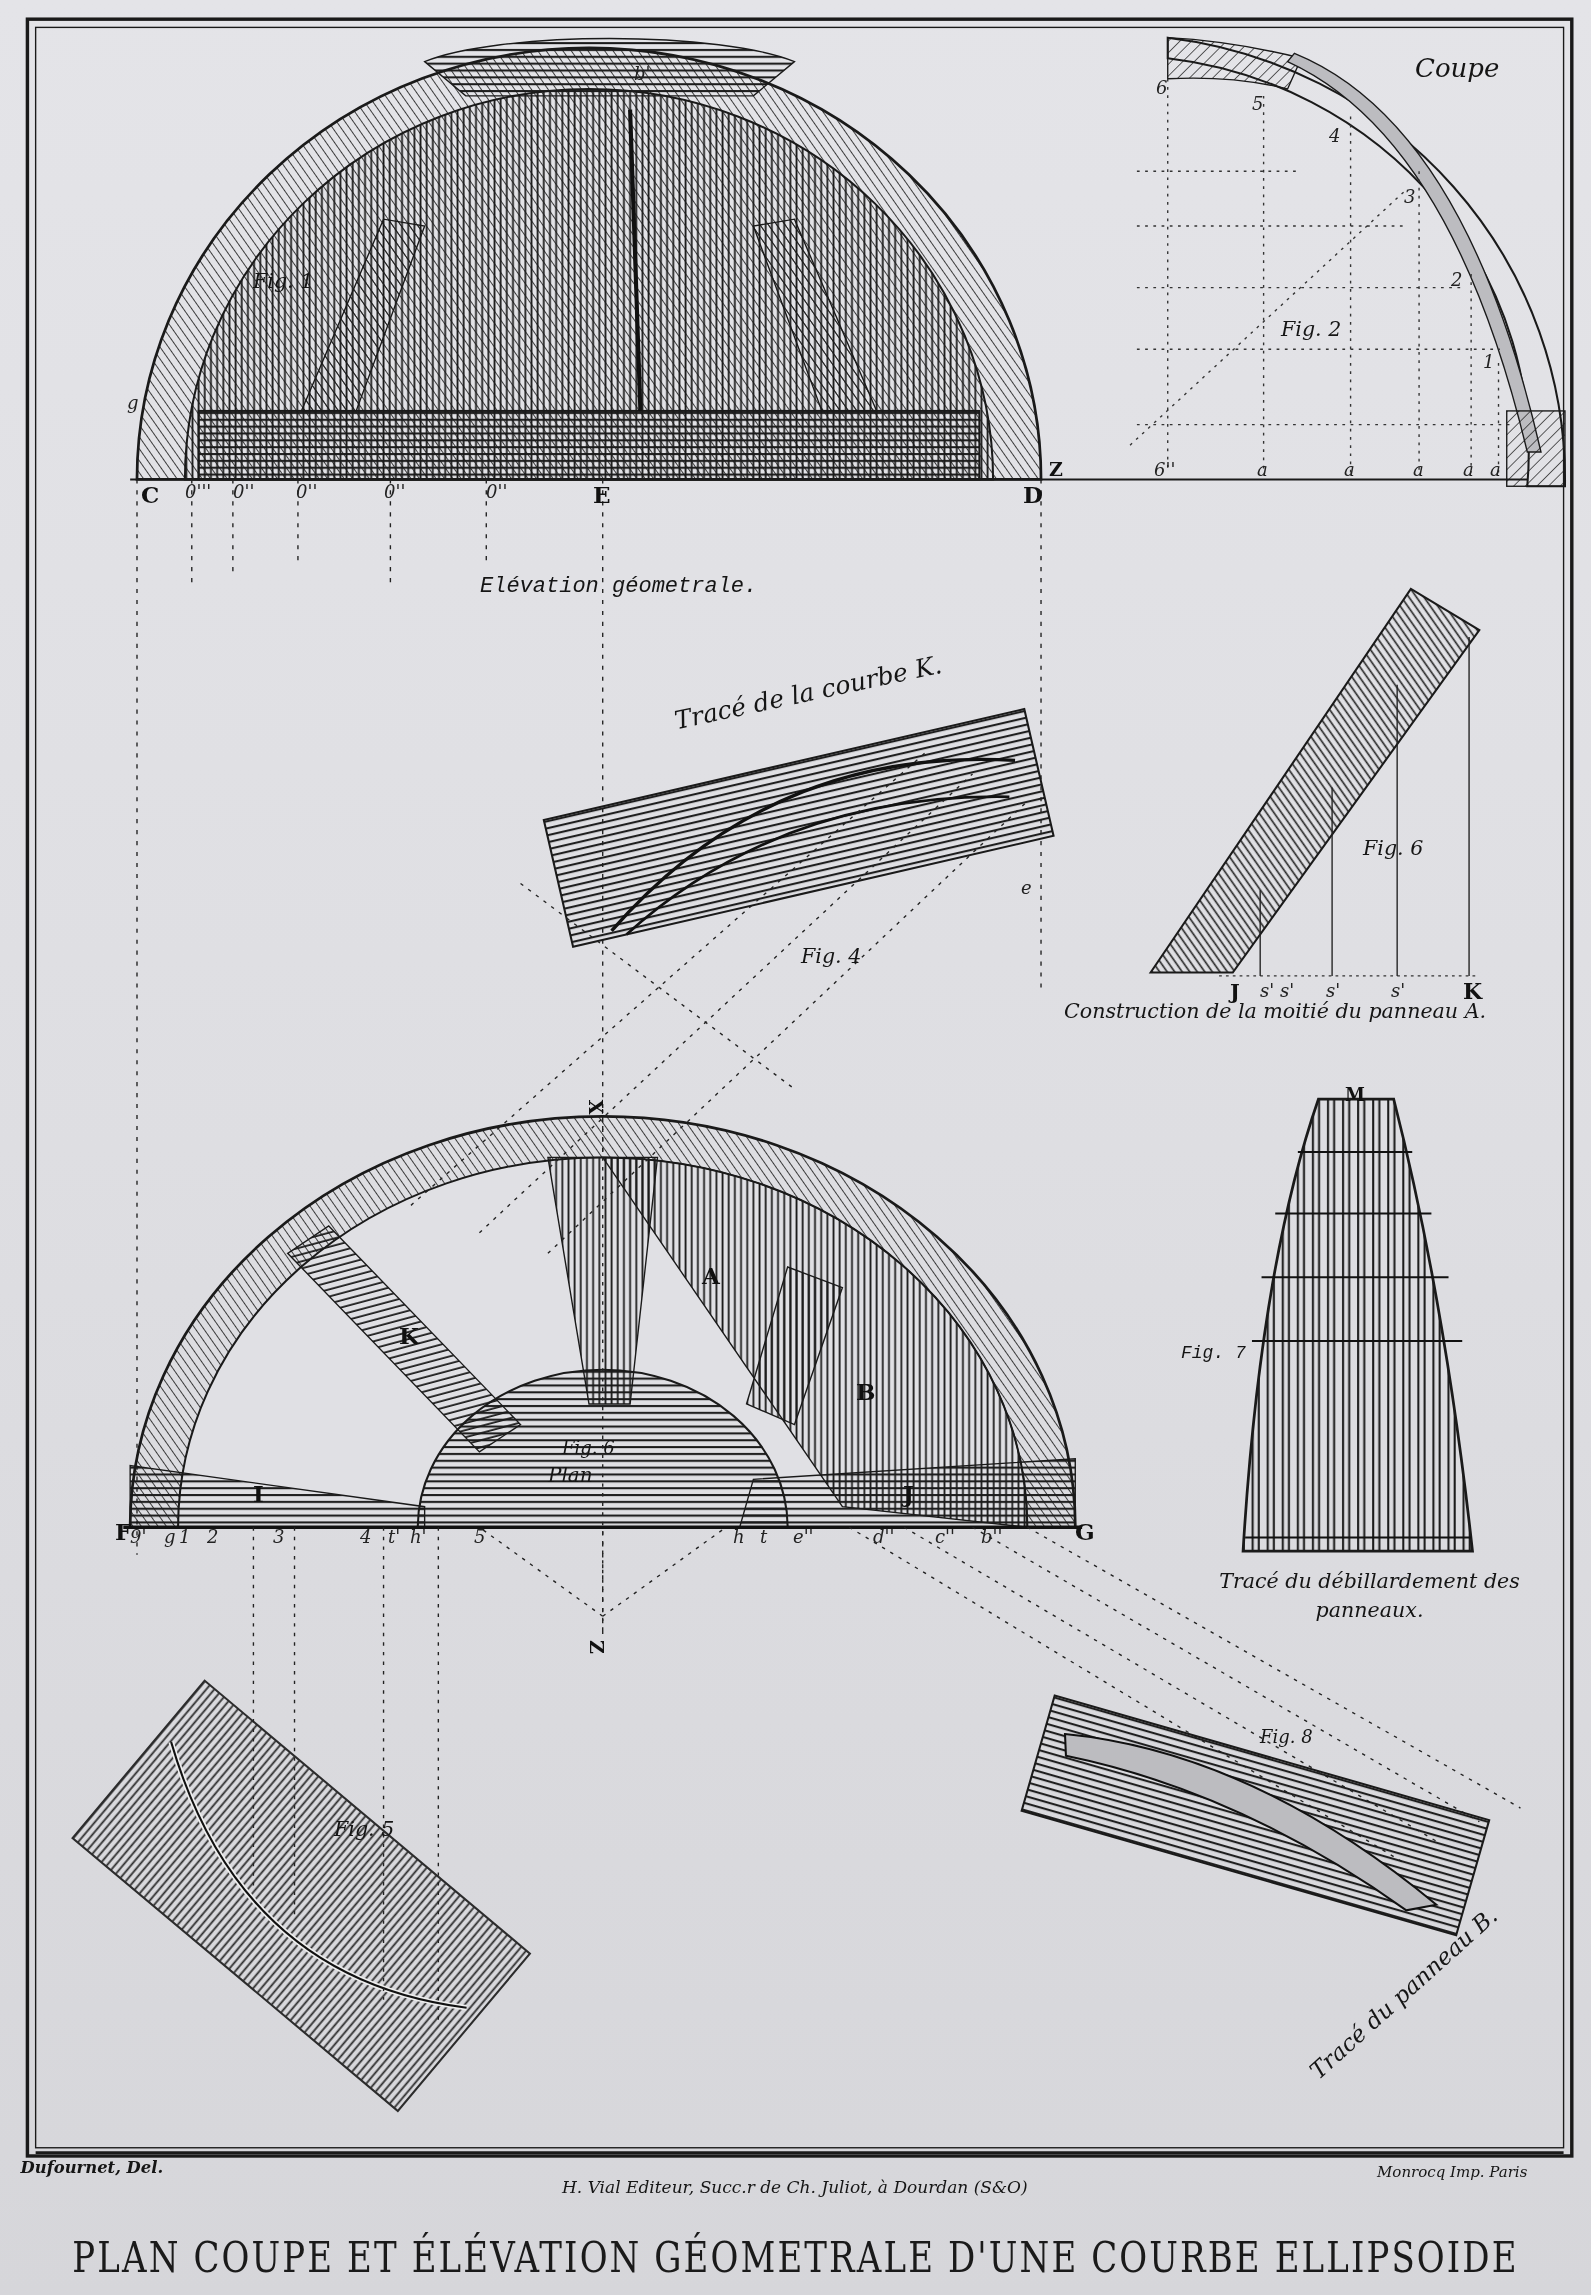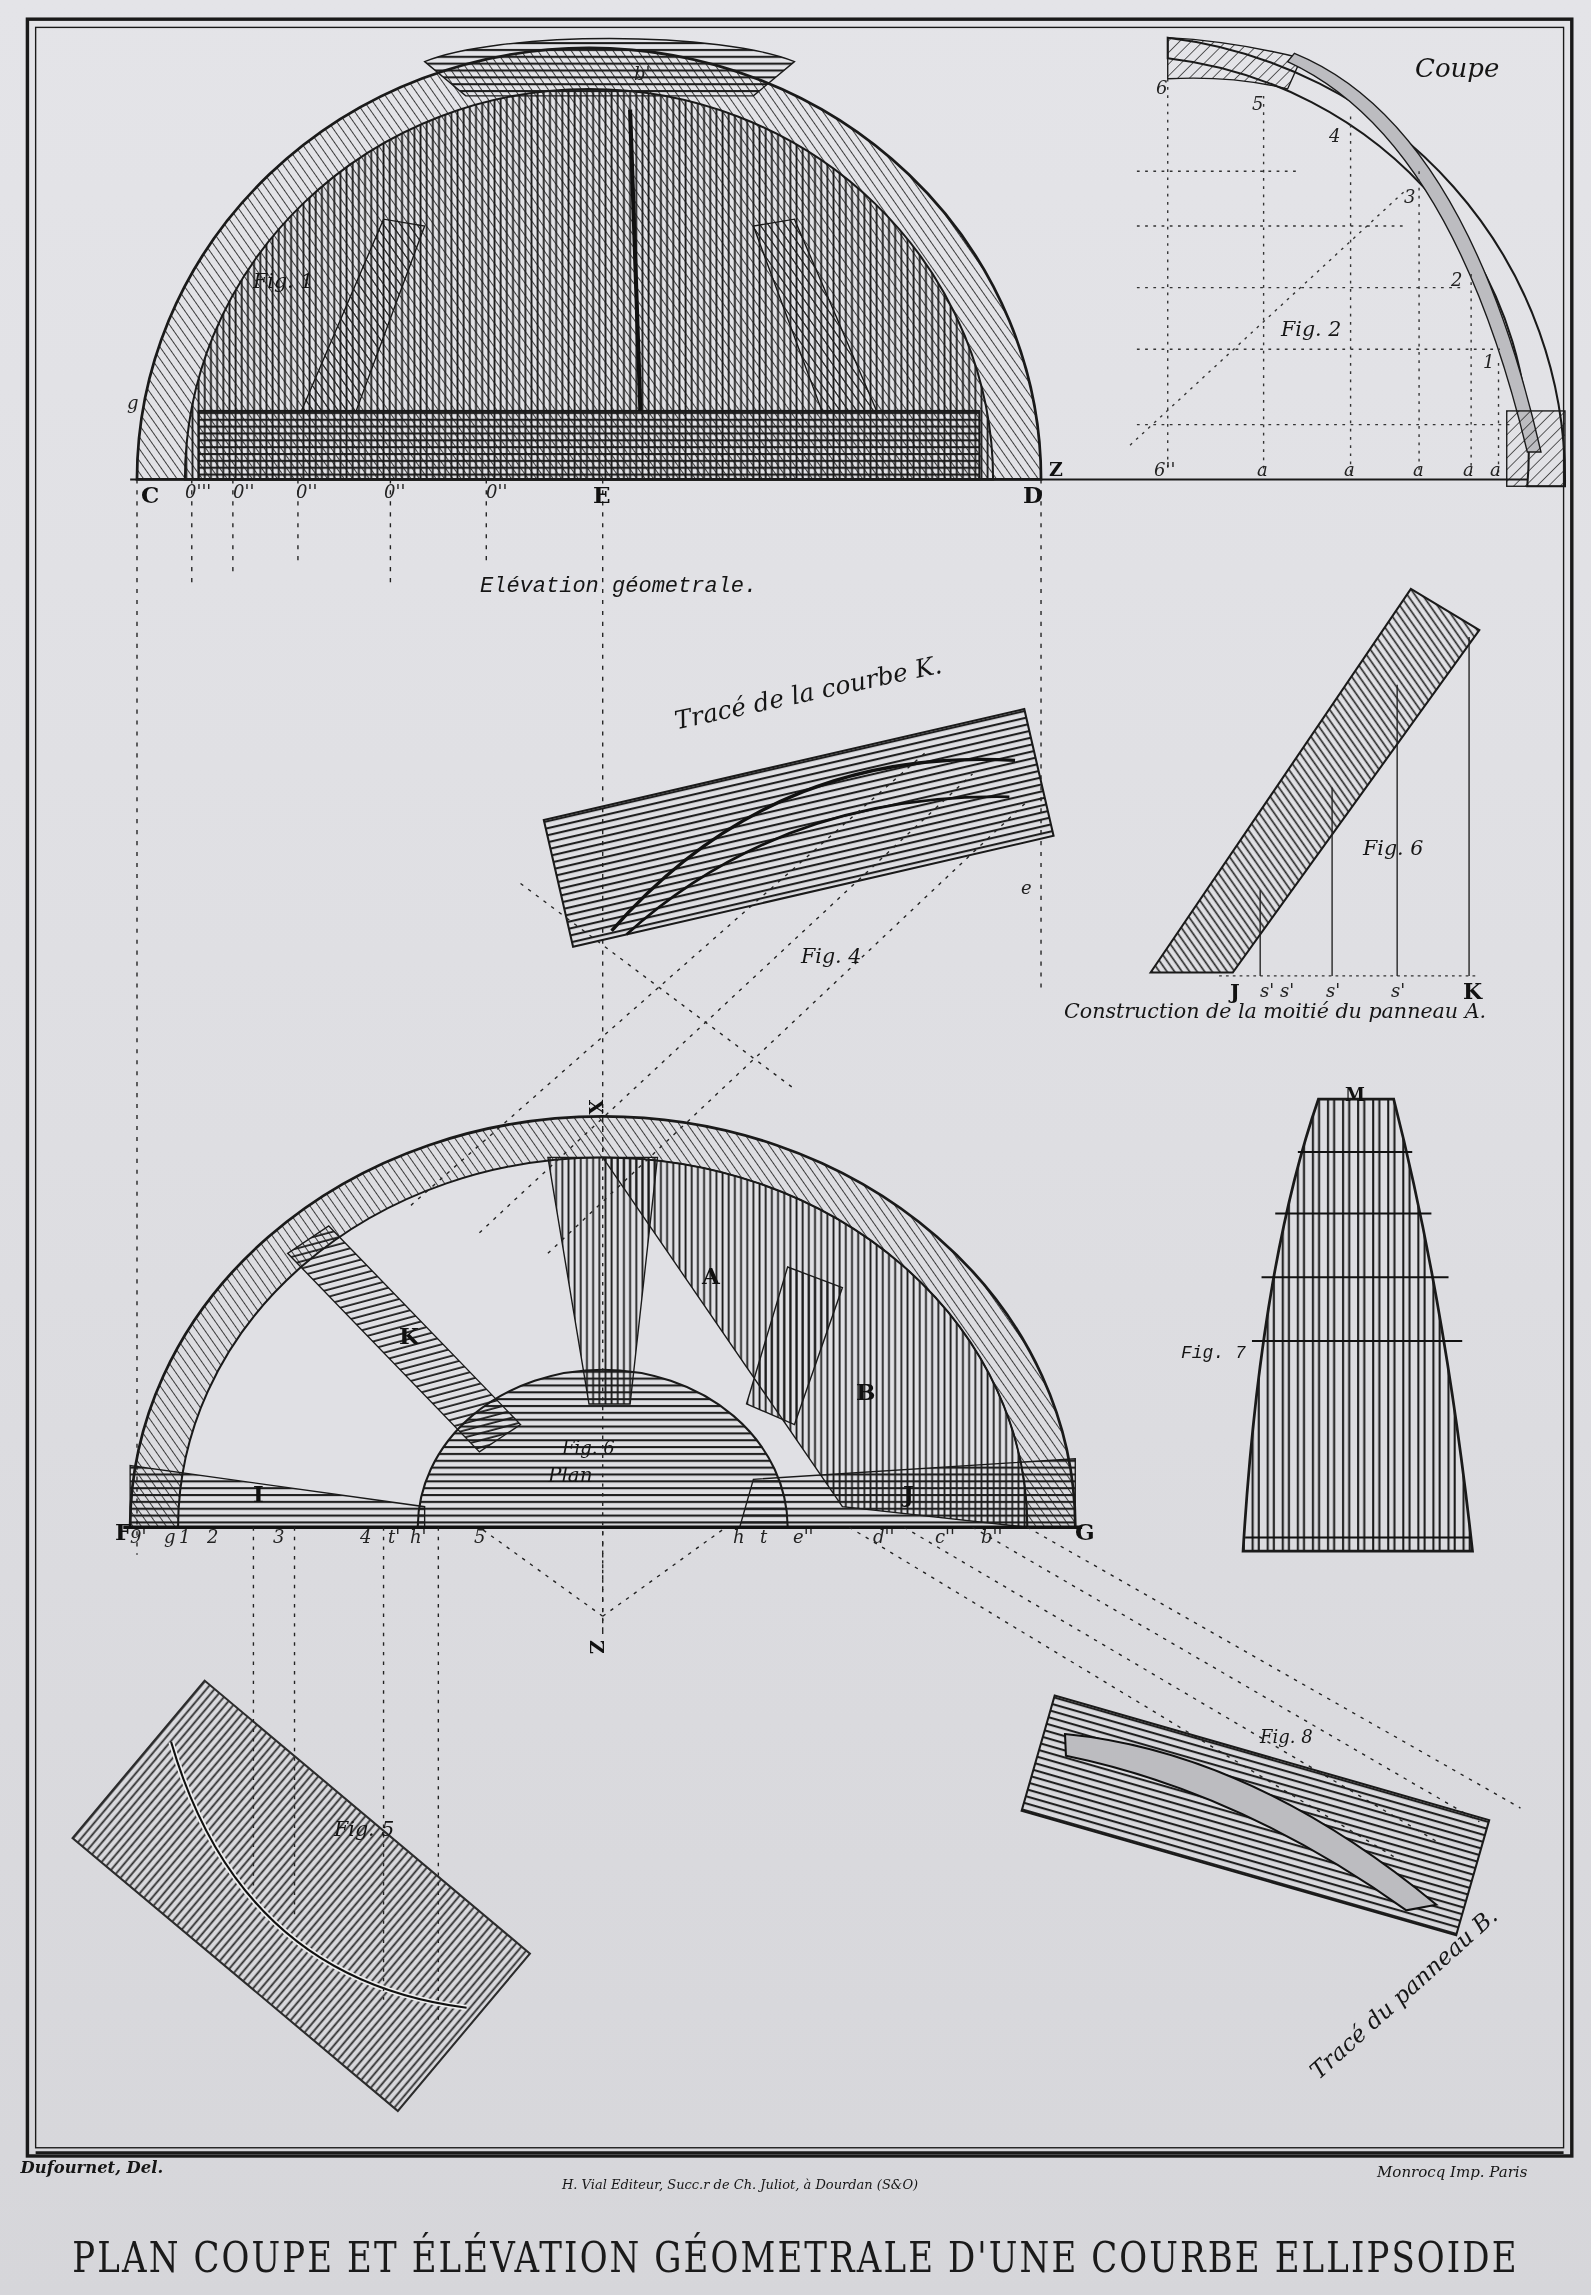--- a/index.html
+++ b/index.html
@@ -217,20 +217,21 @@
 <div class="letter" style="left:1230px;top:980px;font-size:20.6px;">J</div>
 <div class="small" style="left:1260px;top:980px;">s'</div>
 <div class="small" style="left:1280px;top:980px;">s'</div>
 <div class="small" style="left:1326px;top:980px;">s'</div>
 <div class="small" style="left:1391px;top:980px;">s'</div>
 <div class="letter" style="left:1463px;top:978px;font-size:22px;">K</div>
 <div class="lbl" style="left:1064px;top:999px;font-size:20.6px;">Construction de la moitié du panneau A.</div>
 
 <div class="letter" style="left:1345px;top:1084px;font-size:18px;">M</div>
 <div class="lbl" style="left:1181px;top:1343px;font-size:18px;font-family:Liberation Mono, monospace;">Fig. 7</div>
+<div class="lbl" style="left:1212px;top:1567px;font-size:20.6px;white-space:normal;width:315px;text-align:center;line-height:29px;">Tracé du débillardement des panneaux.</div>
 
 <div class="lbl" style="left:562px;top:1437px;font-size:18px;">Fig. 6</div>
 <div class="lbl" style="left:548px;top:1463px;font-size:20px;">Plan</div>
 <div class="letter" style="left:115px;top:1518px;">F</div>
 <div class="letter" style="left:1075px;top:1518px;">G</div>
 <div class="letter" style="left:589px;top:1096px;font-size:19px;transform:rotate(90deg);">X</div>
 <div class="letter" style="left:590px;top:1636px;font-size:19px;transform:rotate(90deg);">Z</div>
 <div class="letter" style="left:399px;top:1322px;">K</div>
 <div class="letter" style="left:702px;top:1262px;">A</div>
 <div class="letter" style="left:856px;top:1378px;">B</div>
@@ -252,18 +253,18 @@
 <div class="small" style="left:873px;top:1526px;">d''</div>
 <div class="small" style="left:935px;top:1526px;">c''</div>
 <div class="small" style="left:981px;top:1526px;">b''</div>
 
 <div class="lbl" style="left:334px;top:1817px;font-size:20.6px;text-align:center;">Fig. 5</div>
 
 <div class="lbl" style="left:1260px;top:1726px;font-size:18px;">Fig. 8</div>
 <div class="lbl" style="left:1322px;top:2058px;font-size:23px;transform:rotate(-42deg);transform-origin:left bottom;">Tracé du panneau B.</div>
 
 <div class="lbl" style="left:20.6px;top:2158px;font-size:16.4px;font-weight:bold;">Dufournet, Del.</div>
-<div class="lbl" style="left:562px;top:2177px;font-size:13px;">H. Vial Editeur, Succ.r de Ch. Juliot, à Dourdan (S&amp;O)</div>
+<div class="lbl" style="left:562px;top:2177px;font-size:17px;">H. Vial Editeur, Succ.r de Ch. Juliot, à Dourdan (S&amp;O)</div>
 <div class="lbl" style="left:1377px;top:2163px;font-size:15px;">Monrocq Imp. Paris</div>
 <div class="title">PLAN COUPE ET ÉLÉVATION GÉOMETRALE D'UNE COURBE ELLIPSOIDE</div>
 
 </div>
 
 
 </body></html>

